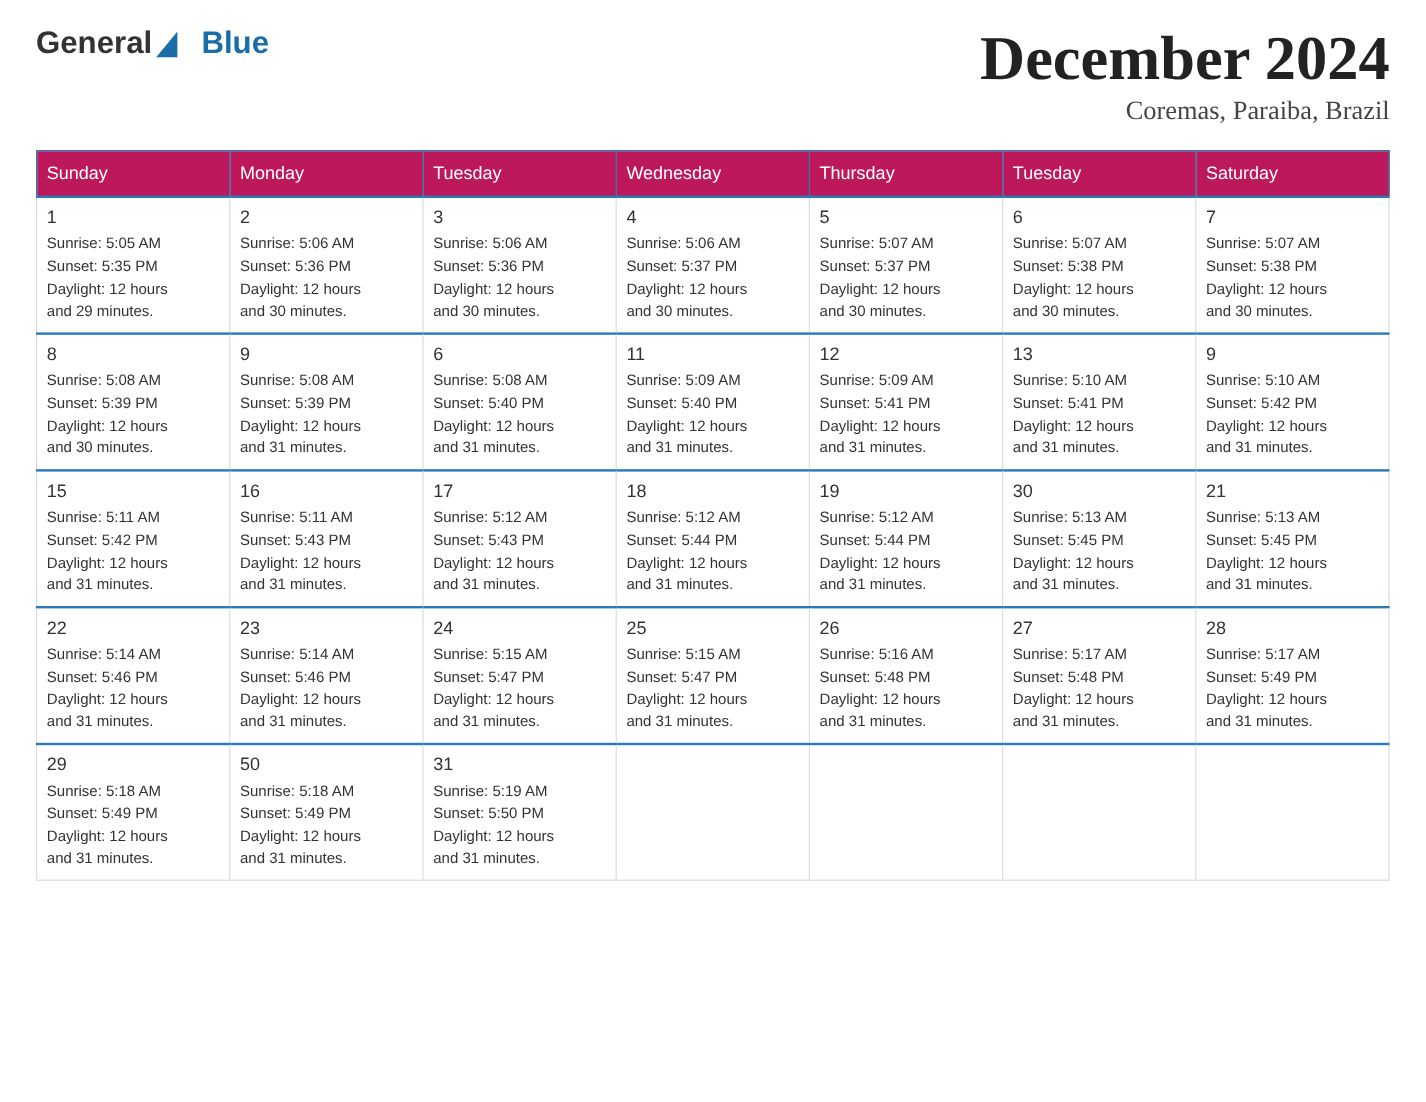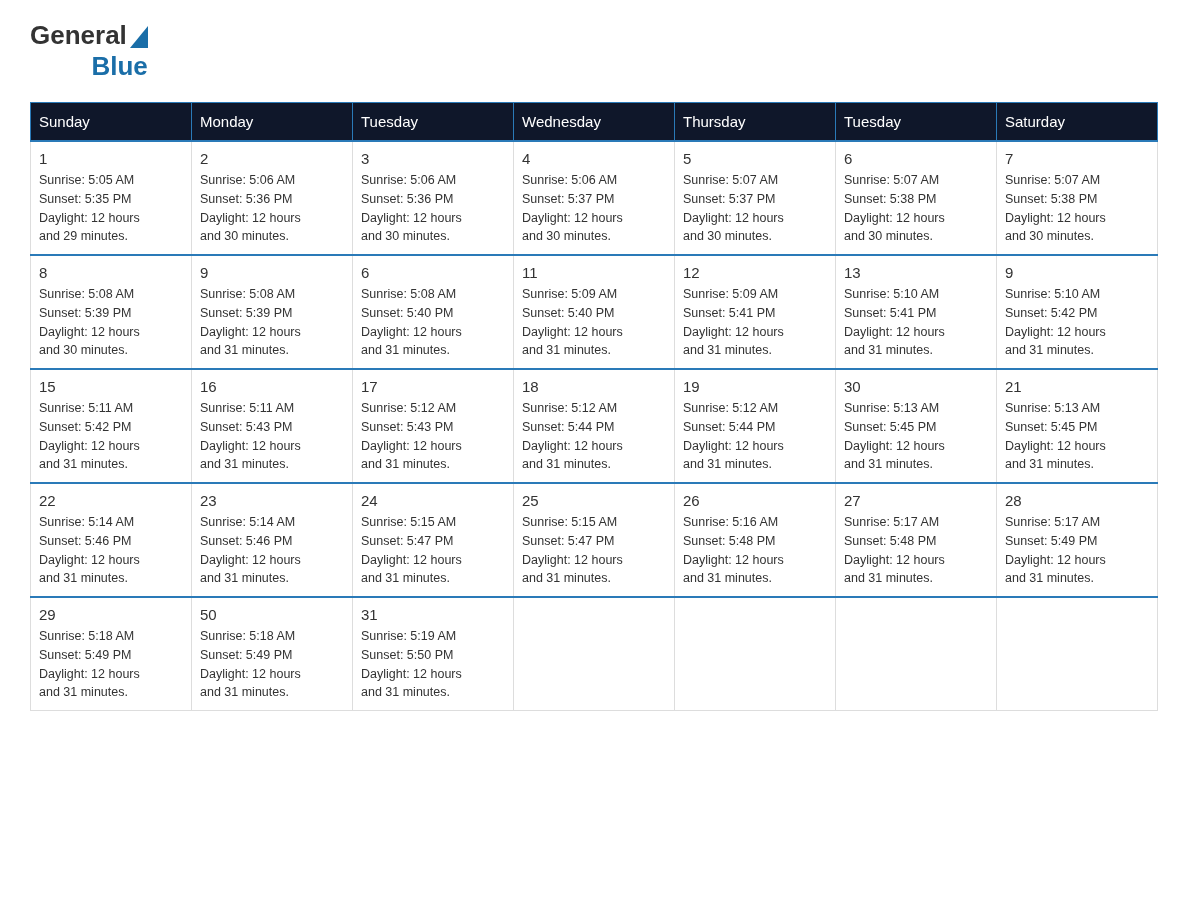--- a/index.html
+++ b/index.html
@@ -11,22 +11,20 @@
       padding: 20px 30px;
     }
     .header {
       display: flex;
       justify-content: space-between;
       align-items: flex-start;
       margin-bottom: 20px;
     }
     .logo {
       display: flex;
-      flex-direction: column;
-      text-align: right;
     }
     .logo-text {
       display: flex;
       align-items: flex-end;
       font-size: 26px;
       font-weight: bold;
       color: #333;
     }
     .logo-general { color: #333; }
     .logo-blue {
@@ -48,21 +46,21 @@
       font-size: 22px;
       font-weight: normal;
       color: #444;
       font-family: Georgia, serif;
     }
     .calendar {
       width: 100%;
       border-collapse: collapse;
     }
     .calendar th {
-      background-color: #0f172a;
+      background-color: #be185d;
       color: #fff;
       padding: 10px 8px;
       text-align: left;
       font-size: 15px;
       font-weight: normal;
       border: 1px solid #2a7ab8;
     }
     .calendar td {
       vertical-align: top;
       padding: 8px;
@@ -106,20 +104,24 @@
       <span style="display:inline-flex;flex-direction:column;margin-left:3px;margin-bottom:3px;">
         <svg width="18" height="22" viewBox="0 0 18 22">
           <polygon points="0,22 18,22 18,0" fill="#1a6ea8"></polygon>
         </svg>
       </span>
     </div>
     <div style="margin-left:2px;">
       <span class="logo-blue">Blue</span>
     </div>
   </div>
+  <div class="title-block">
+    <h1>December 2024</h1>
+    <h2>Coremas, Paraiba, Brazil</h2>
+  </div>
 </div>
 
 <table class="calendar">
   <thead>
     <tr>
     <th>Sunday</th>
         <th>Monday</th>
         <th>Tuesday</th>
         <th>Wednesday</th>
         <th>Thursday</th>

